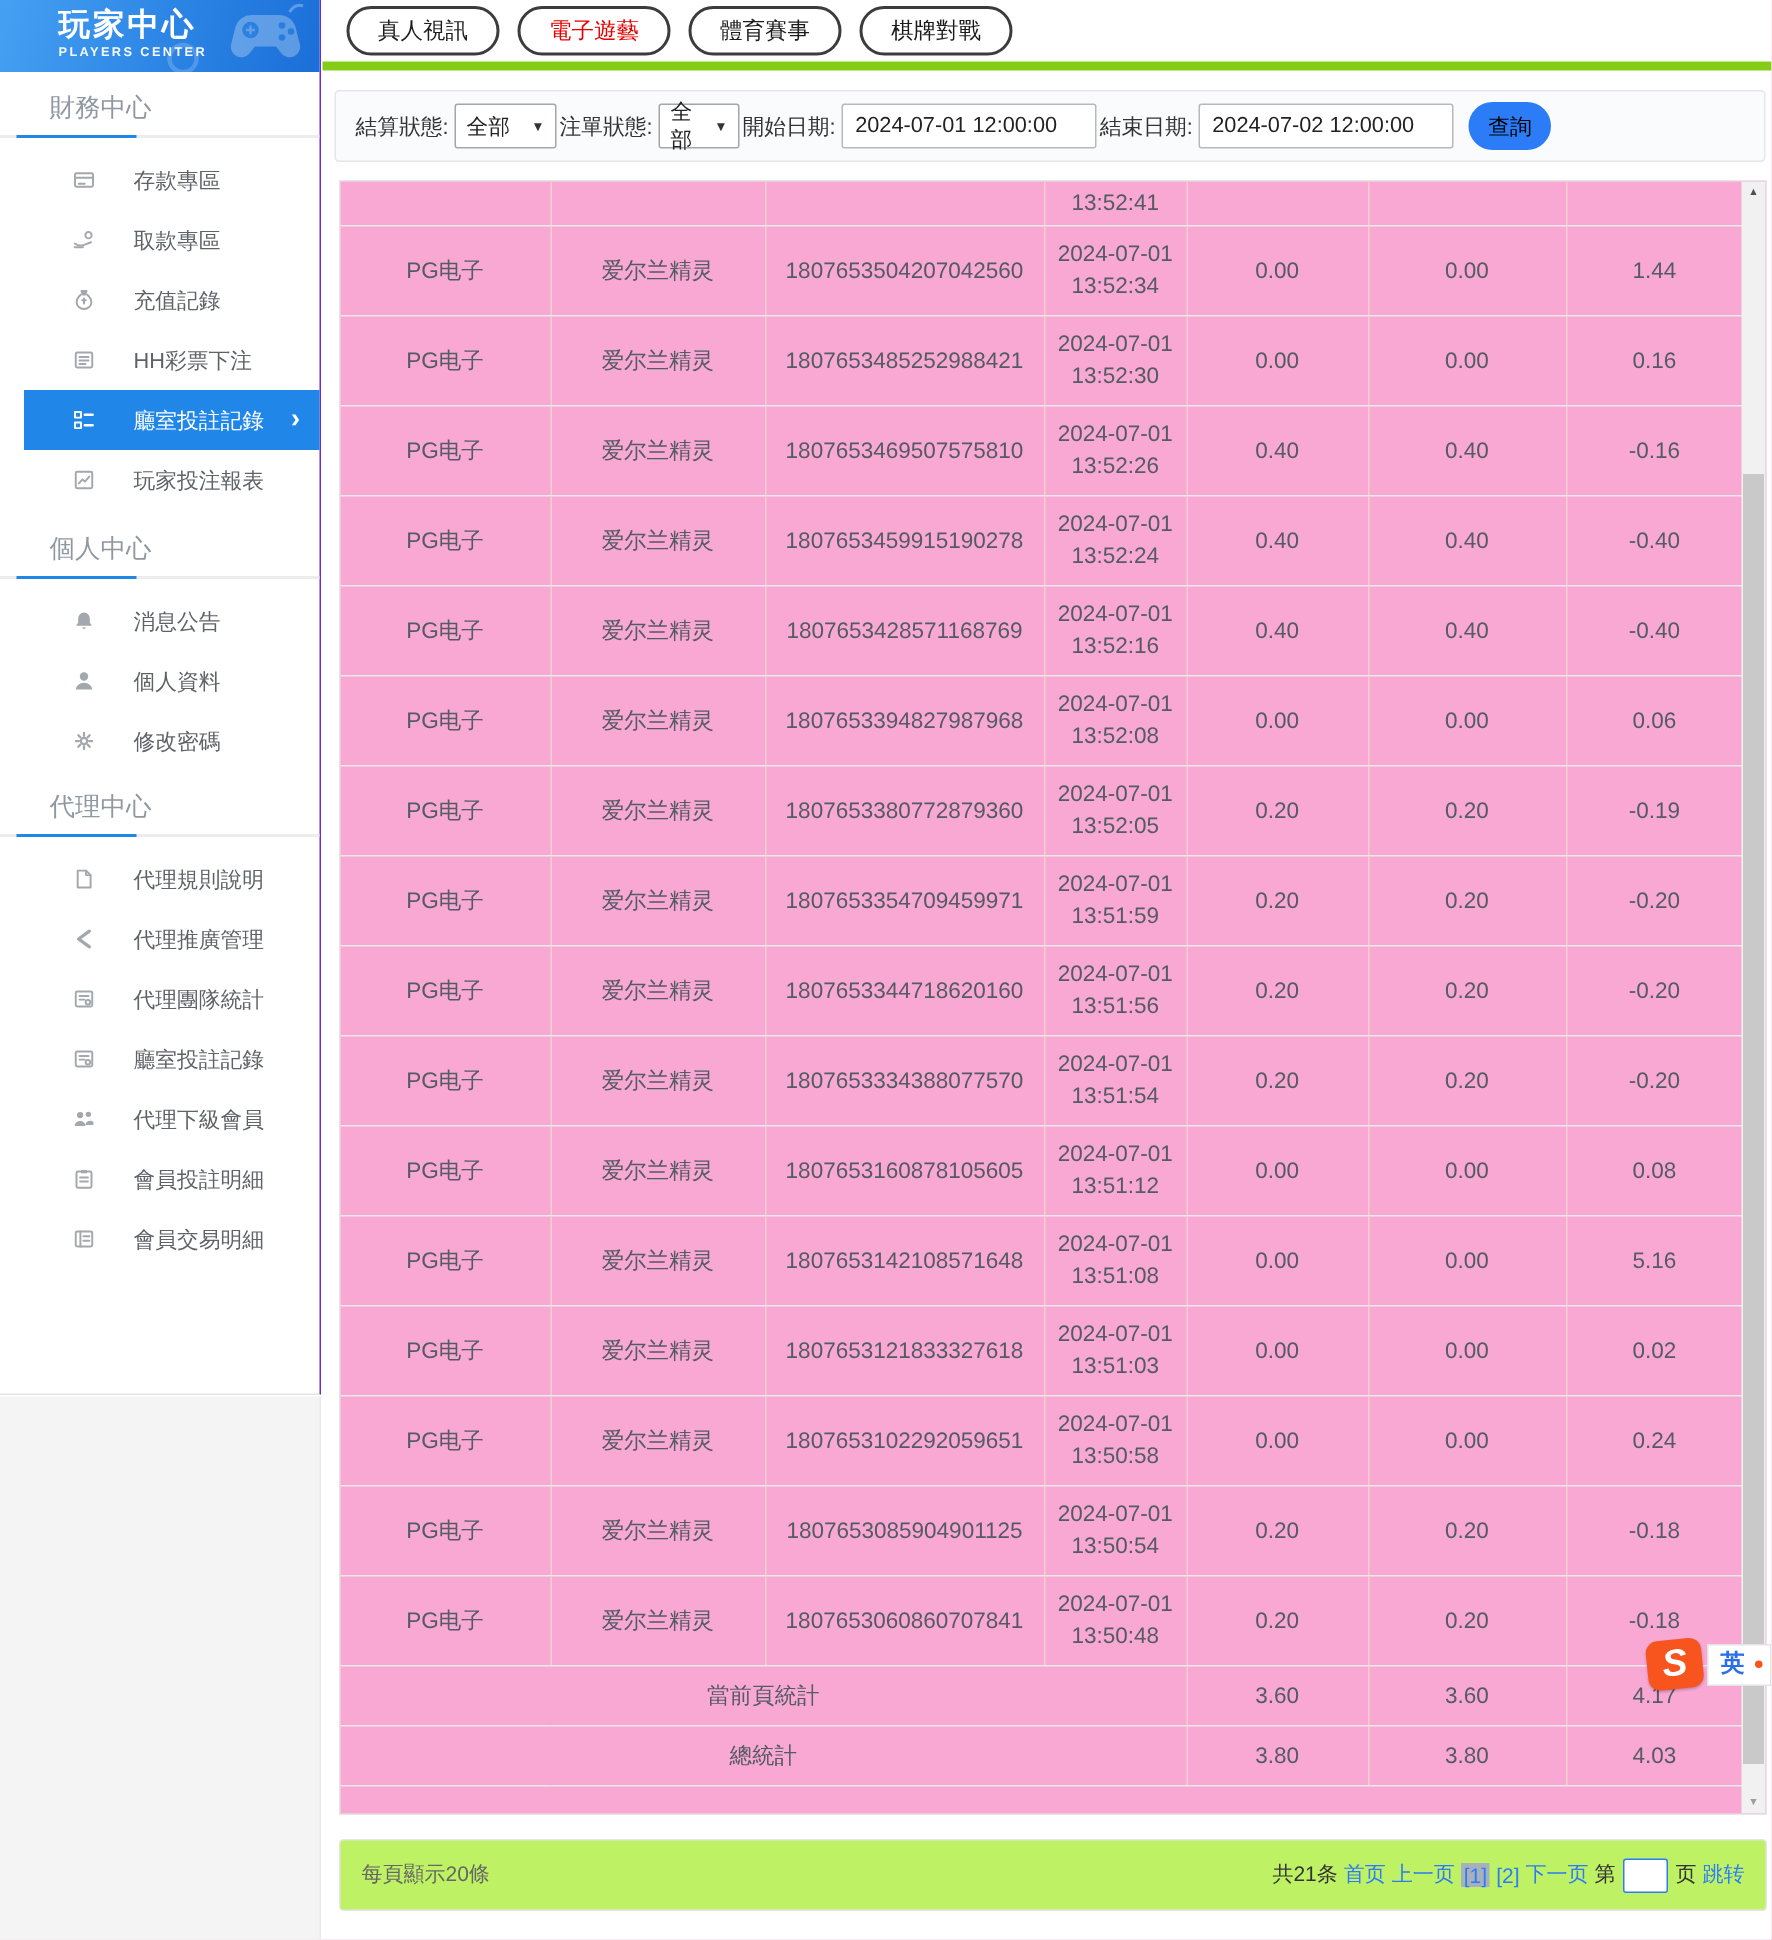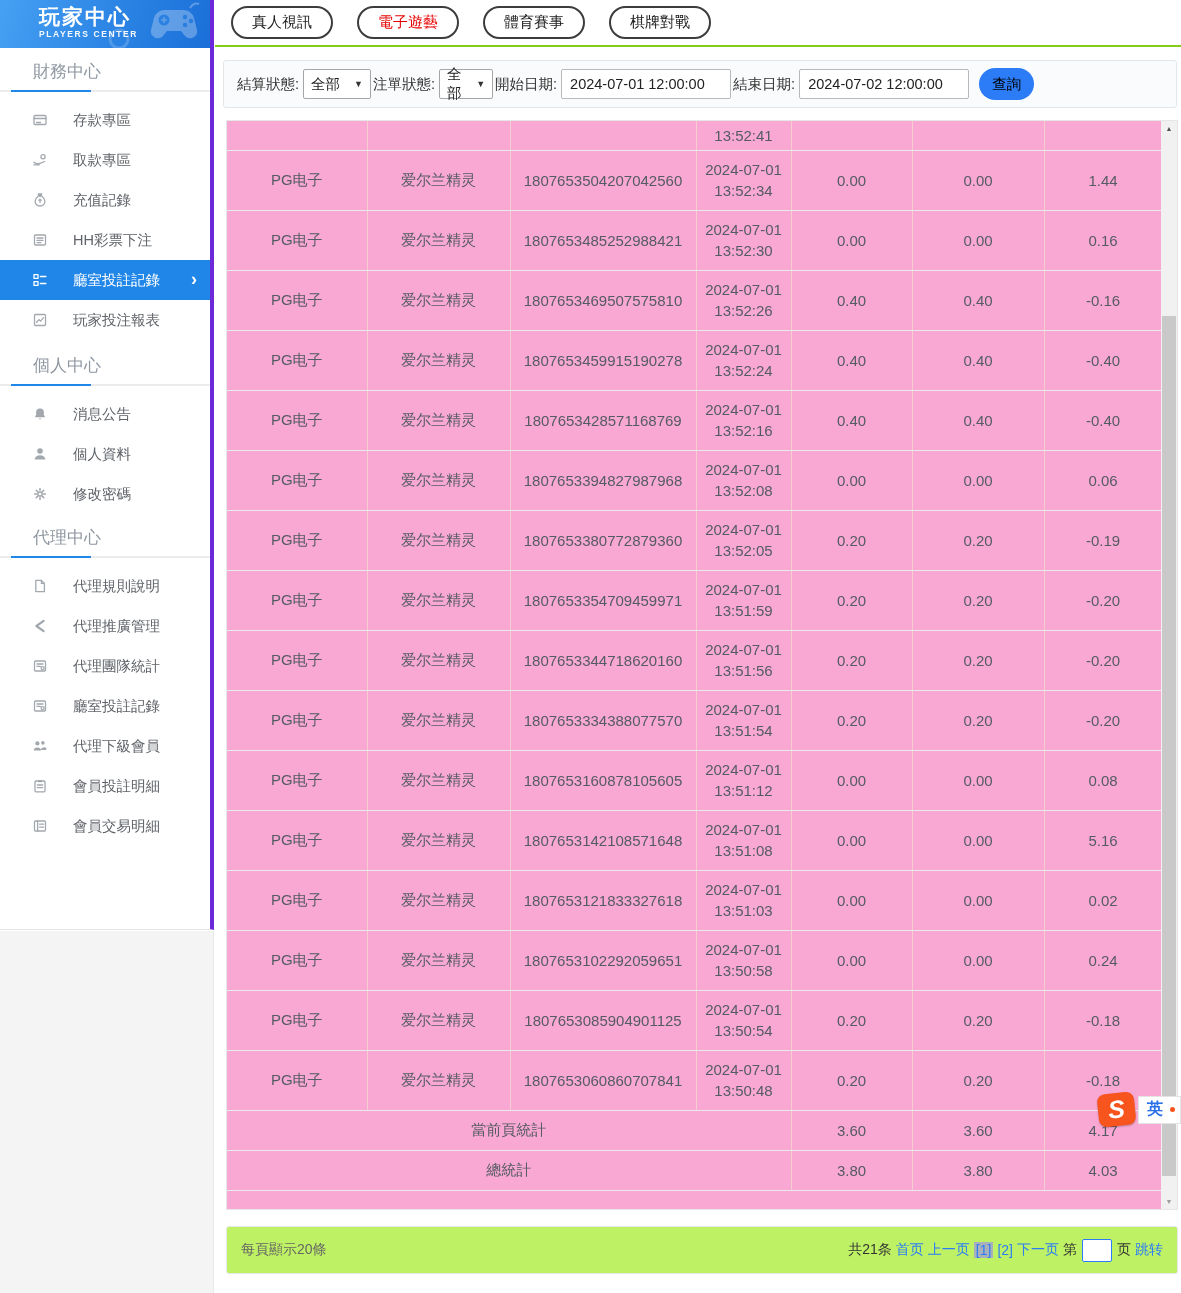--- a/index.html
+++ b/index.html
@@ -1,39 +1,39 @@
 <!DOCTYPE html>
 <html><head>
 <meta charset="utf-8">
 <style>
   * { margin:0; padding:0; box-sizing:border-box; }
   html,body { width:1181px; height:1293px; background:#fff; font-family:"Liberation Sans", sans-serif; overflow:hidden; position:relative; }
 
   
-  .sidebar { position:absolute; left:0; top:0; width:214px; height:930px; background:#fff; border-right:4px solid #6d28d9; border-bottom:1px solid #e3e3e3; z-index:5; }
+  .sidebar { position:absolute; left:0; top:0; width:214px; height:930px; background:#fff; border-right:1px solid #6d28d9; border-bottom:1px solid #e3e3e3; z-index:5; }
   .sidebar-below { position:absolute; left:0; top:931px; width:214px; height:362px; background:#f4f4f4; border-right:1px solid #e9e9e9; }
   .side-header { height:48px; background:linear-gradient(105deg,#46a0f2 0%,#2b84e4 55%,#1b6fd8 100%); position:relative; overflow:hidden; padding:5px 0 0 39px; color:#fff; }
   .side-title { font-size:21px; font-weight:bold; letter-spacing:2px; line-height:24px; }
   .side-subtitle { font-size:8.5px; letter-spacing:1.6px; font-weight:bold; opacity:.95; }
   .side-deco { position:absolute; right:4px; top:0; opacity:.28; }
   .side-deco2 { position:absolute; right:78px; top:26px; opacity:.18; }
   .section-title { color:#8f97a1; font-size:17px; padding-left:33px; line-height:24px; }
   .s1 .section-title{ margin-top:12px;} .s2 .section-title{ margin-top:10px;} .s3 .section-title{ margin-top:8px;}
   .section-underline { margin-top:6px; height:2px; background:#ececec; position:relative; }
   .section-underline::before { content:""; position:absolute; left:11px; top:0; width:80px; height:2px; background:#2086e8; }
-  .nav-list { padding:8px 0 4px 0; }
+  .nav-list { padding:8px 0 4px 16px; }
   .nav-item { height:40px; display:flex; align-items:center; padding-left:31px; cursor:pointer; position:relative; color:#5f6368; font-size:14.5px; }
   .nav-icon { width:18px; height:16px; color:#a2a8ae; display:inline-flex; align-items:center; justify-content:center; margin-right:24px; flex:none; }
   .nav-item.active { background:#2086e8; color:#fff; }
   .nav-item.active .nav-icon { color:#fff; }
   .nav-chevron { position:absolute; right:13px; top:50%; transform:translateY(-54%); font-size:18px; color:#fff; font-weight:bold; }
 
   
   .main { position:absolute; left:215px; top:0; width:966px; }
-  .tabs { height:47px; display:flex; align-items:center; gap:24px; padding-left:16px; border-bottom:2px solid #84cc16; background:#fff; }
+  .tabs { height:47px; display:flex; align-items:center; gap:12px; padding-left:16px; border-bottom:6px solid #84cc16; background:#fff; }
   .tab { height:33px; padding:0 19px; border:2px solid #3c3c3c; border-radius:17px; background:#fff; font-size:15px; color:#1c1c1c; display:flex; align-items:center; cursor:pointer; font-family:inherit; }
   .tab.active { color:#e60000; }
 
   .filter-bar { margin:13px 4px 0 8px; height:48px; background:#fafbfc; border:1px solid #e4e6e9; border-radius:3px; display:flex; align-items:center; padding:0 11px; font-size:14.5px; color:#333; }
   .f-label { margin:0 4px 0 2px; white-space:nowrap; }
   .sel { height:30px; border:1px solid #a6a6a6; border-radius:2px; background:#fff; display:flex; align-items:center; justify-content:space-between; padding:0 7px; cursor:pointer; color:#222; }
   .sel.wide { width:68px; } .sel.narrow { width:54px; }
   .sel .car { font-size:9px; color:#333; margin-left:6px; }
   .date-input { height:30px; width:170px; border:1px solid #b9b9b9; border-radius:2px; background:#fff; display:flex; align-items:center; padding:0 8px; color:#222; font-size:14.5px; cursor:text; white-space:nowrap; }
   .search-btn { height:32px; padding:0 13px; margin-left:10px; background:#2b7cf6; border:none; border-radius:16px; color:#000000; font-size:14.5px; cursor:pointer; font-family:inherit; }

